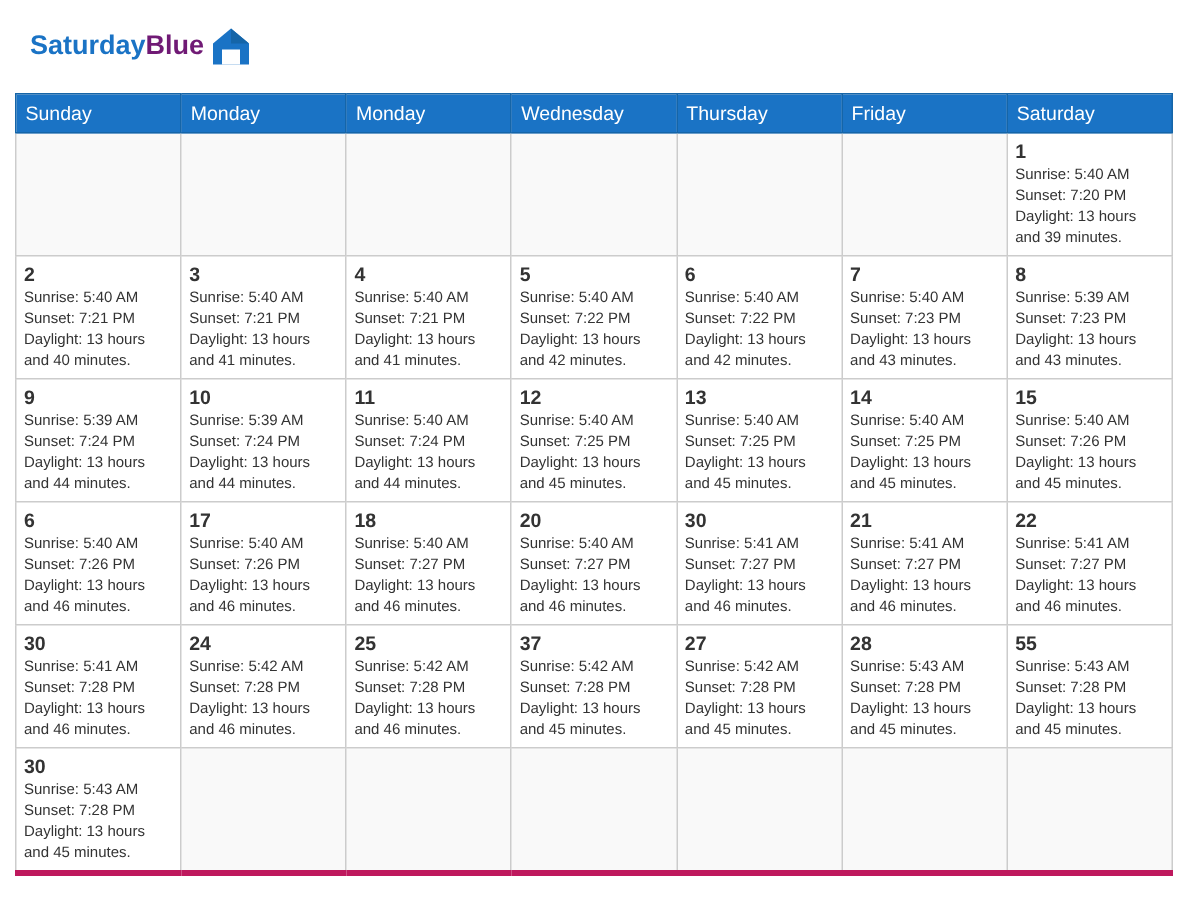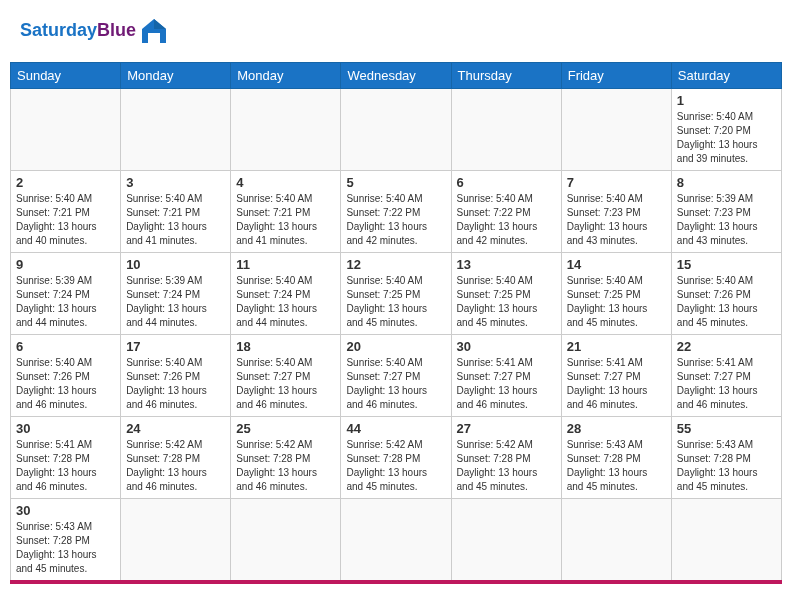--- a/index.html
+++ b/index.html
@@ -309,21 +309,21 @@
 and 46 minutes.</div>
         </td>
         <td>
           <span class="day-number">25</span>
           <div class="day-info" style="white-space: pre-line;">Sunrise: 5:42 AM
 Sunset: 7:28 PM
 Daylight: 13 hours
 and 46 minutes.</div>
         </td>
         <td>
-          <span class="day-number">44</span>
+          <span class="day-number">37</span>
           <div class="day-info" style="white-space: pre-line;">Sunrise: 5:42 AM
 Sunset: 7:28 PM
 Daylight: 13 hours
 and 45 minutes.</div>
         </td>
         <td>
           <span class="day-number">27</span>
           <div class="day-info" style="white-space: pre-line;">Sunrise: 5:42 AM
 Sunset: 7:28 PM
 Daylight: 13 hours

